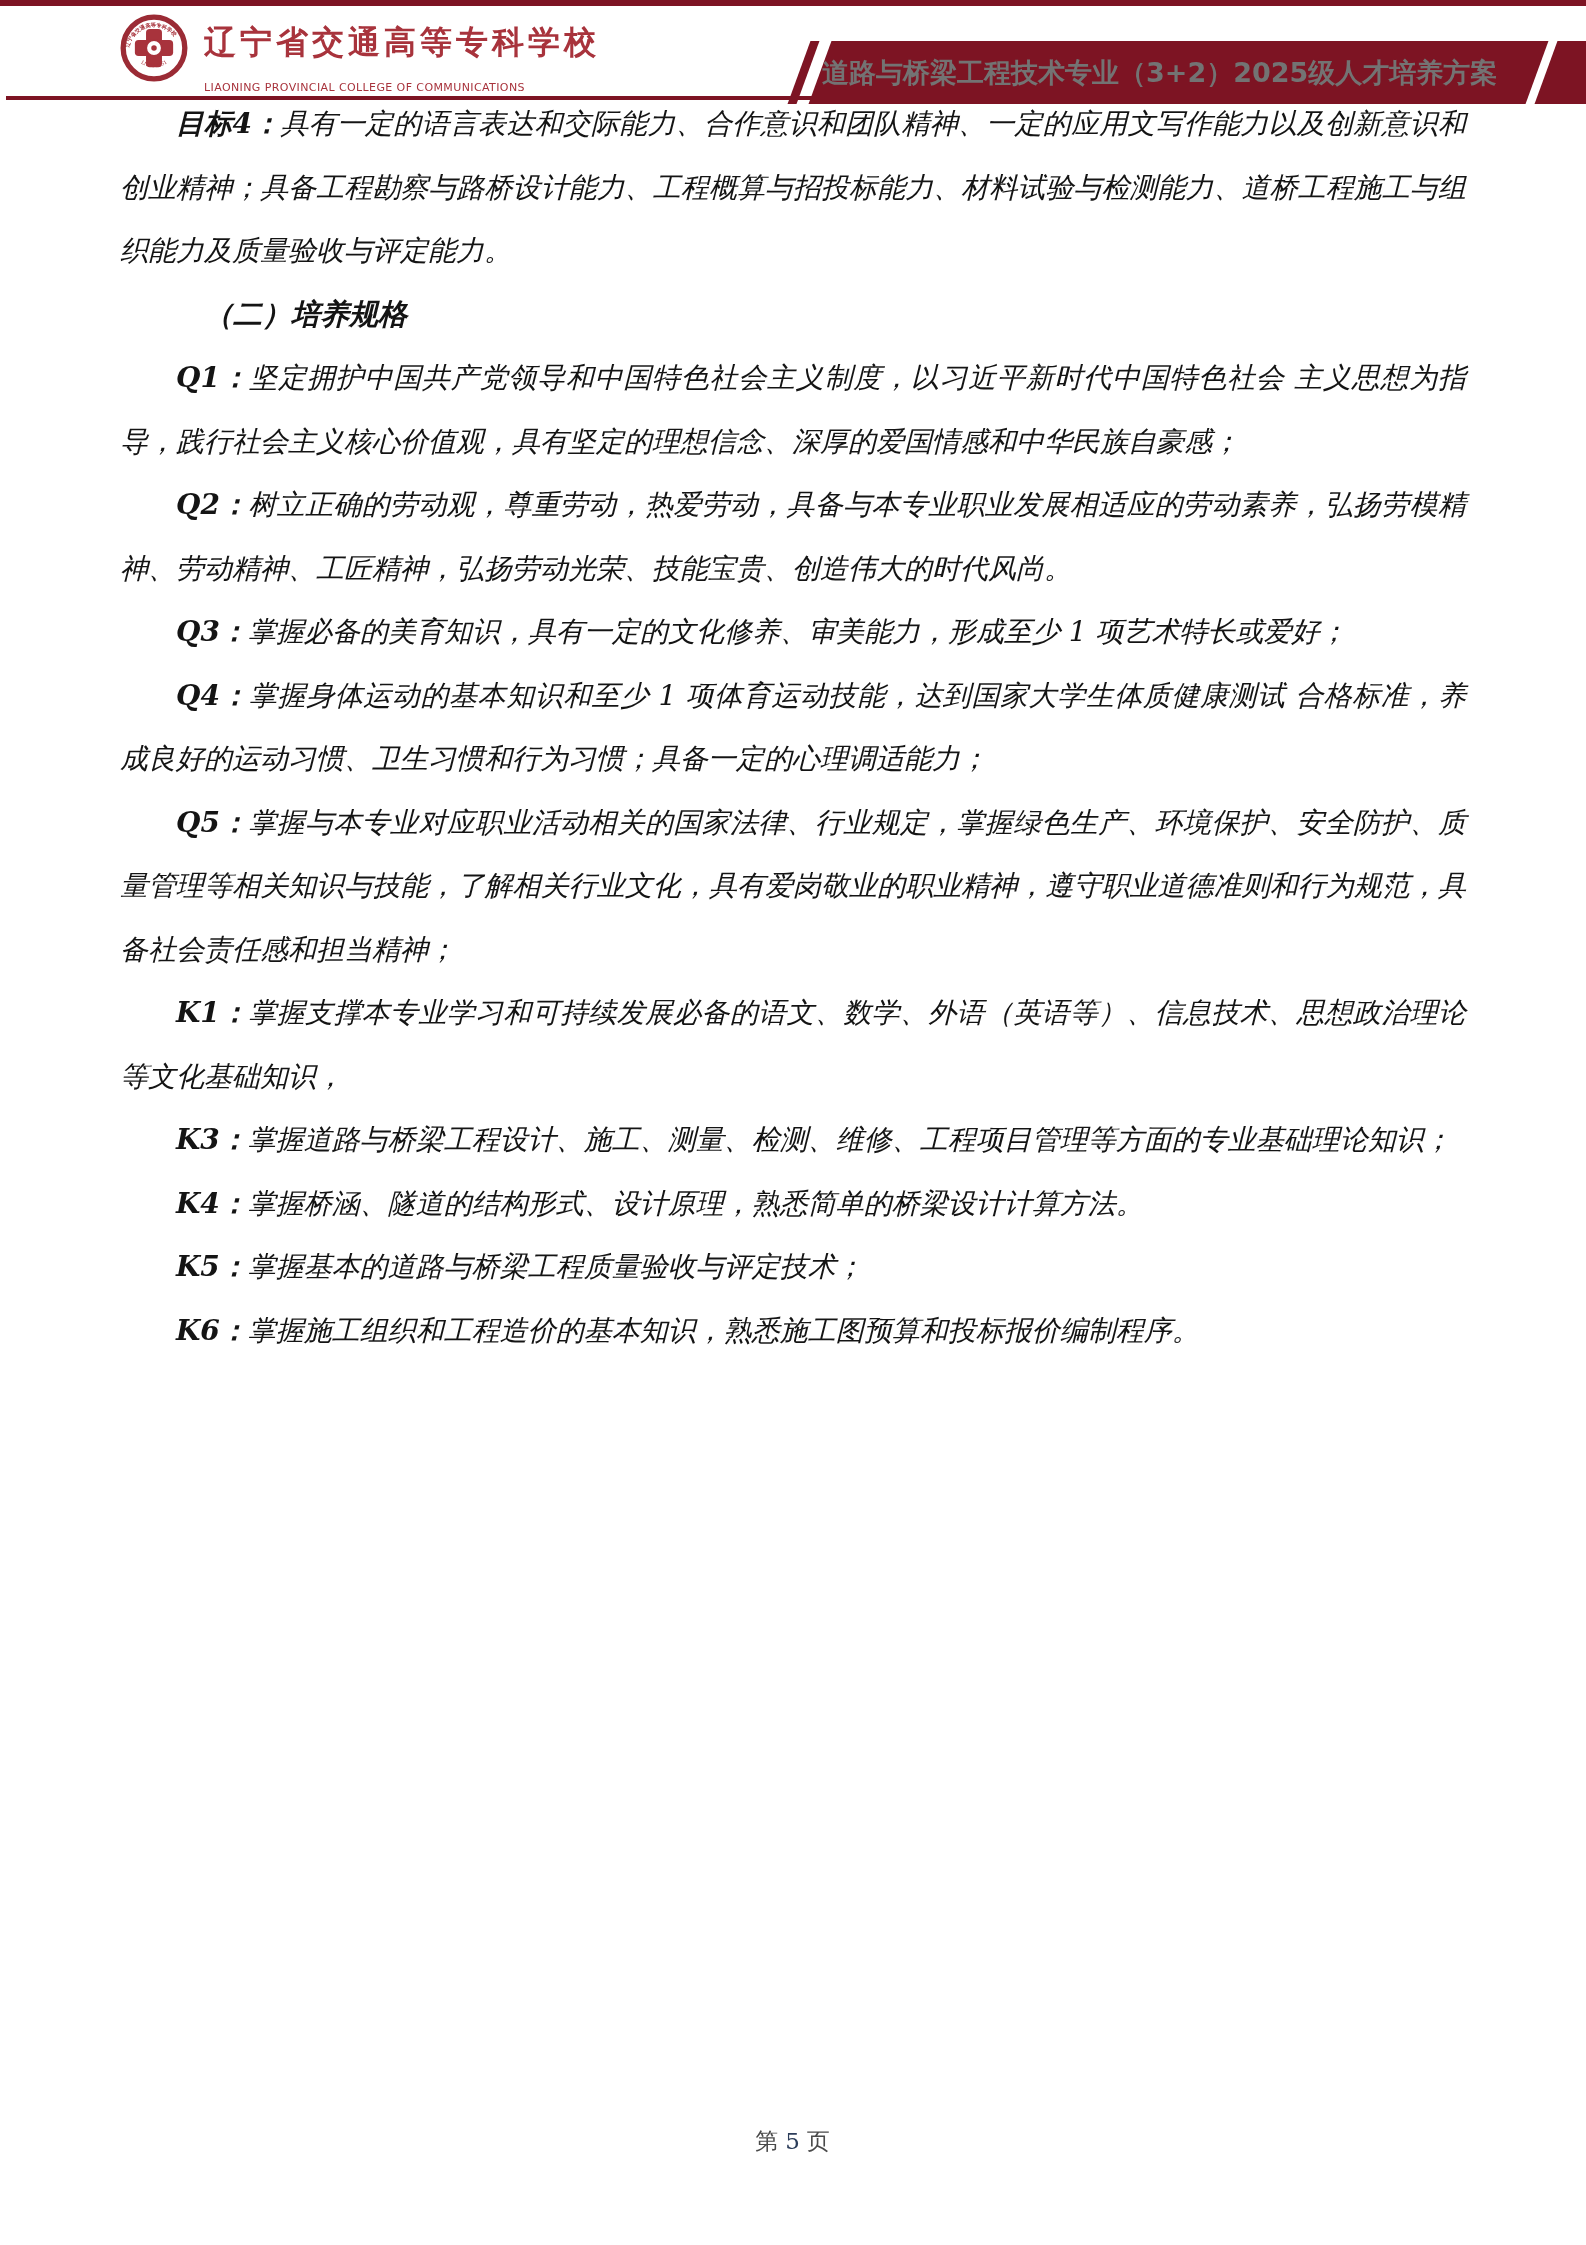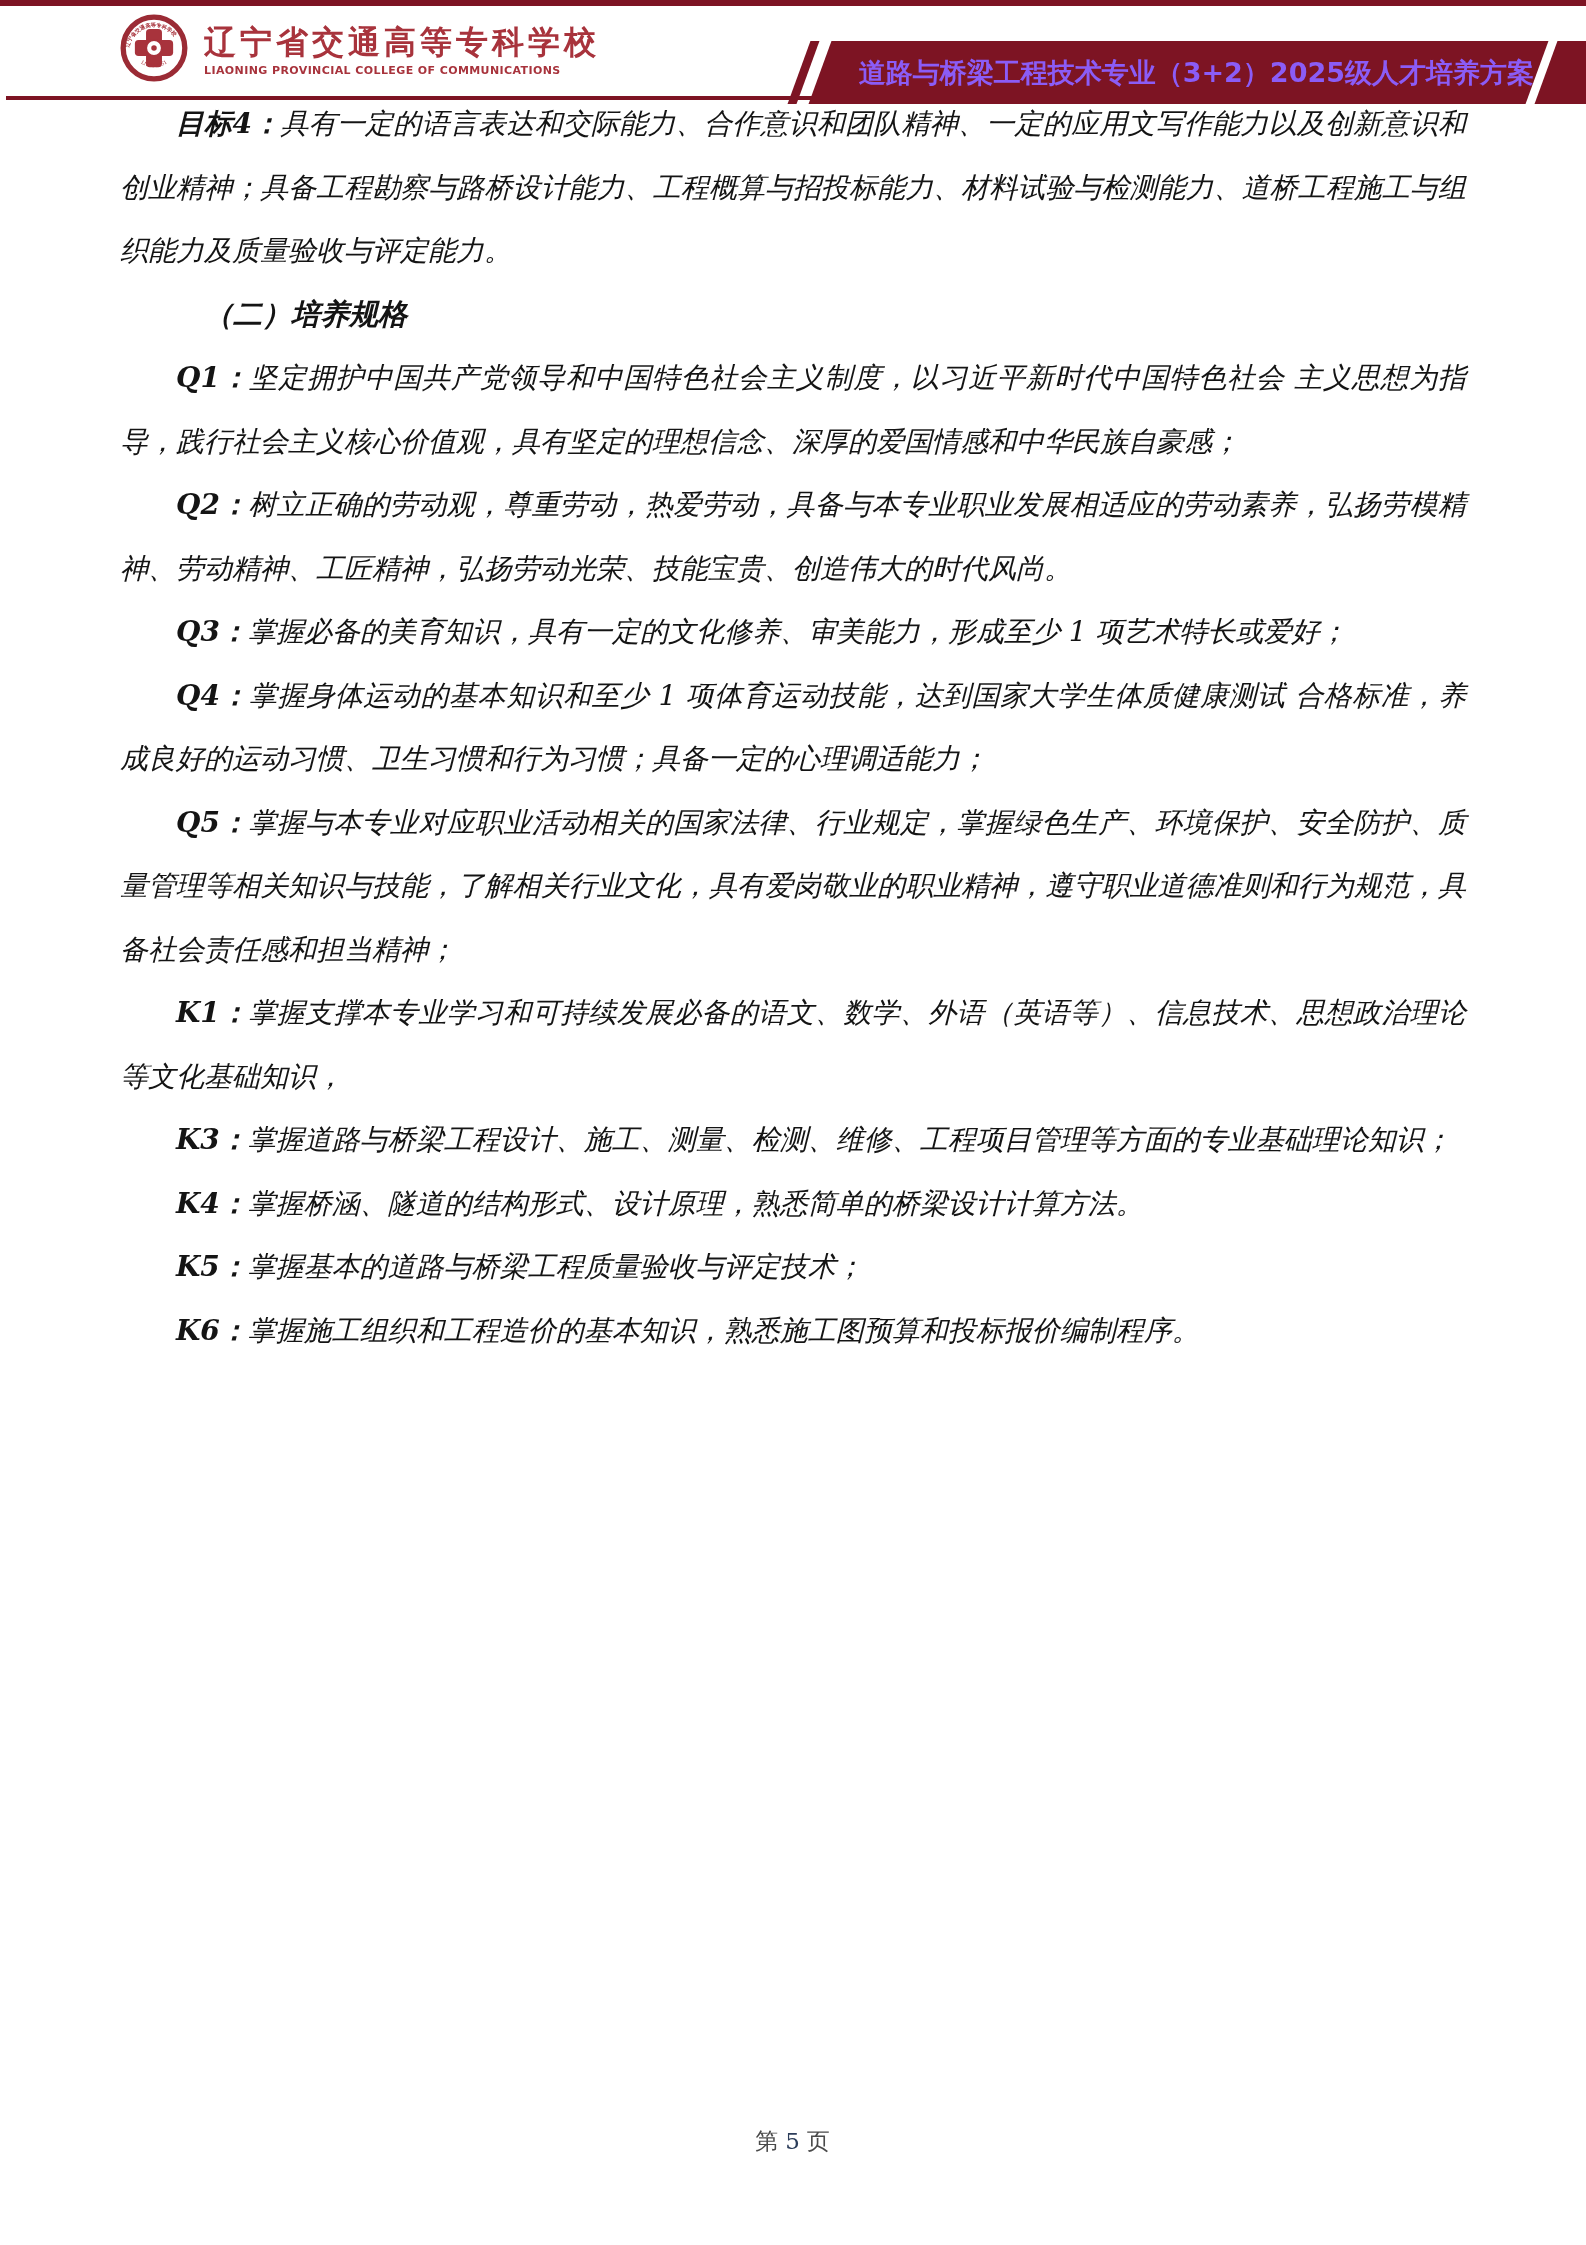--- a/index.html
+++ b/index.html
@@ -11,30 +11,30 @@
   .top-bar{position:absolute;left:0;top:0;width:100%;height:6px;background:var(--maroon);}
   .header-rule{position:absolute;left:6px;top:96px;width:806px;height:4px;background:var(--maroon);}
   .logo{position:absolute;left:120px;top:14px;display:flex;align-items:flex-start;gap:16px;}
   .seal{width:68px;height:68px;flex:0 0 auto;}
   .logo-names{display:flex;flex-direction:column;padding-top:10px;}
   .cn-name{
     font-size:32px;font-weight:bold;color:var(--logo-red);letter-spacing:4px;
     font-family:"DejaVu Serif","Liberation Serif",serif;line-height:36px;white-space:nowrap;
   }
   .en-name{
-    font-size:11px;font-weight:bold;color:var(--logo-red);letter-spacing:0.4px;margin-top:4px;
+    font-size:11px;font-weight:normal;color:var(--logo-red);letter-spacing:0.4px;margin-top:21px;
     font-family:"DejaVu Sans","Liberation Sans",sans-serif;white-space:nowrap;
   }
   
   .banner-lead{position:absolute;left:799px;top:41px;width:9px;height:63px;background:var(--maroon);transform:skewX(-20deg);}
   .banner-body{position:absolute;left:820px;top:41px;width:800px;height:63px;background:var(--maroon);transform:skewX(-20deg);}
   .banner-gap{position:absolute;left:1537px;top:35px;width:9px;height:75px;background:#fff;transform:skewX(-20deg);z-index:2;}
   .banner-text{
     position:absolute;left:822px;top:41px;width:712px;height:63px;line-height:64px;z-index:3;
-    text-align:right;color:#8b5cf6;font-weight:bold;font-size:27px;white-space:nowrap;
+    text-align:left;color:#737373;font-weight:bold;font-size:27px;white-space:nowrap;
     font-family:"DejaVu Sans","Liberation Sans",sans-serif;
   }
   
   .doc{
     position:absolute;left:120px;top:92px;width:1346px;
     font-size:28px;line-height:63.5px;color:#141414;text-align:justify;font-style:italic;
   }
   .para{margin:0;text-indent:56px;}
   .para b{font-weight:bold;}
   .para.heading{font-weight:bold;text-indent:84px;font-size:29px;}

